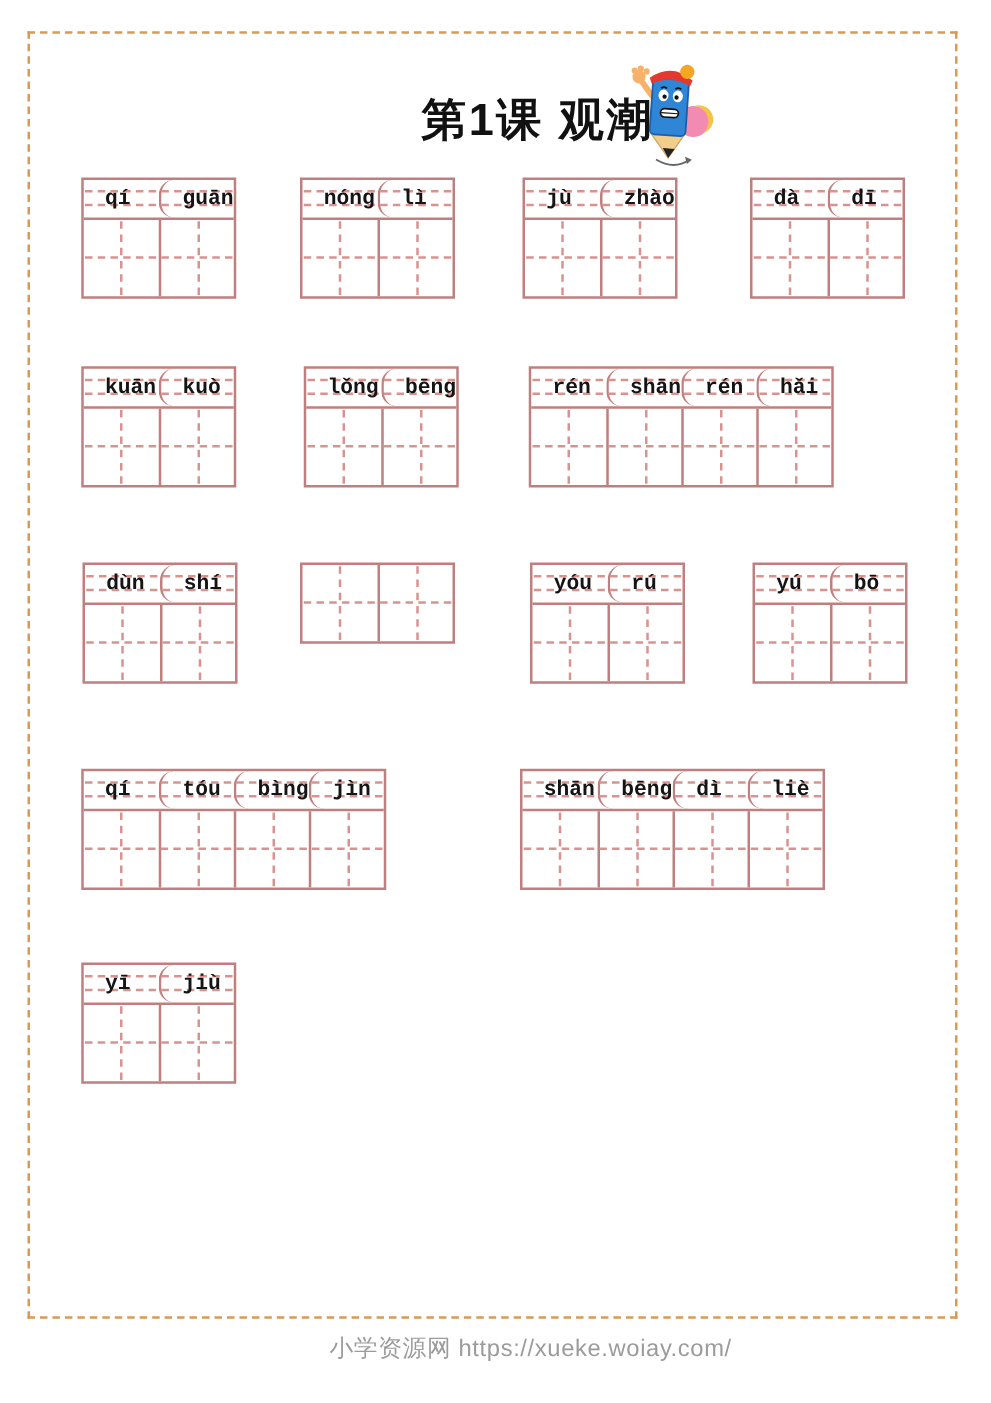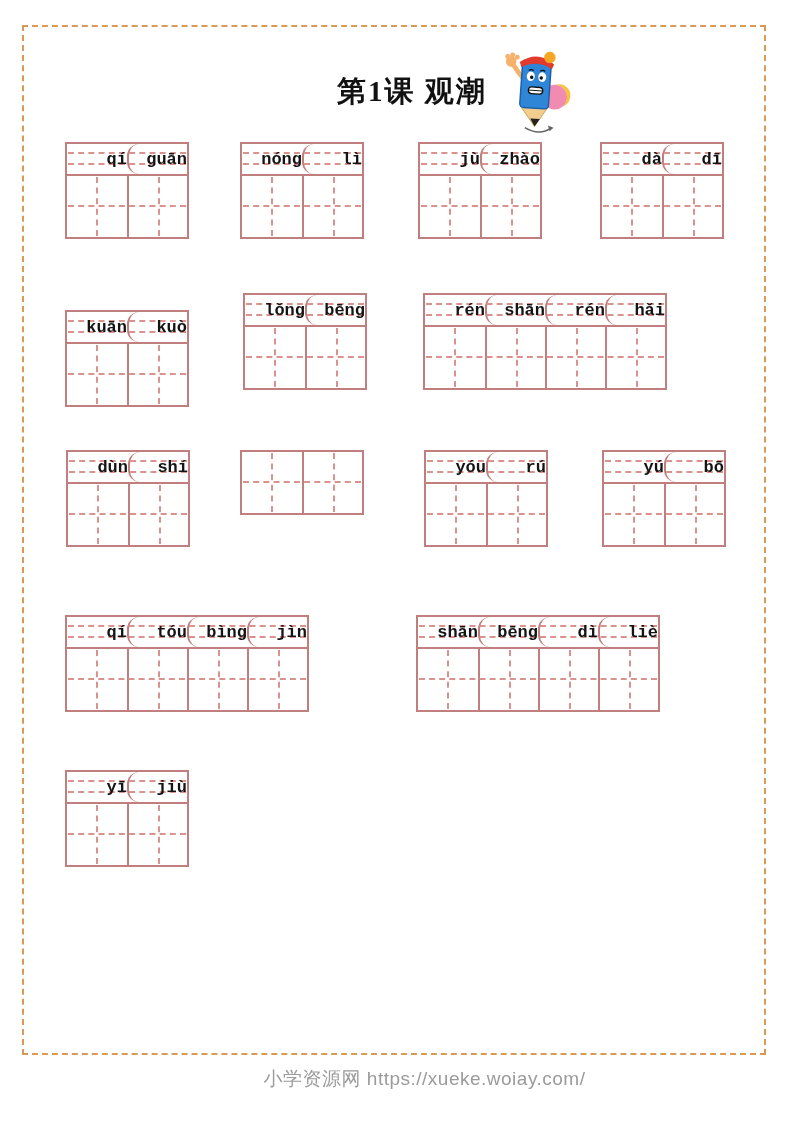--- a/index.html
+++ b/index.html
@@ -14,41 +14,41 @@
   body{
     width:793px;height:1122px;position:relative;overflow:hidden;
     font-family:"Liberation Sans","DejaVu Sans",sans-serif;
   }
   .page-frame{
     position:absolute;left:22px;top:25px;width:744px;height:1030px;
     border:2px dashed var(--page-border);
   }
   .title{
     position:absolute;left:337px;top:72px;
-    font-family:Liberation Serif, serif;
-    font-size:29px;font-weight:bold;color:var(--title-text);
+    font-family:Liberation Sans, sans-serif;
+    font-size:36px;font-weight:bold;color:var(--title-text);
     letter-spacing:2px;white-space:nowrap;
   }
   .mascot{position:absolute;left:492px;top:48px;width:88px;height:88px;}
   
   .grid{
     position:absolute;border:2px solid var(--grid-line);background:#fff;
   }
   .prow{
     position:relative;display:flex;height:32px;
     border-bottom:2px solid var(--grid-line);
   }
   .prow::before,.prow::after{
     content:"";position:absolute;left:1px;right:1px;height:0;
     border-top:2px dashed var(--grid-dash);
   }
   .prow::before{top:8px;}
   .prow::after{top:19px;}
   .pcell{
-    width:60px;display:flex;align-items:center;justify-content:flex-end;
+    width:60px;display:flex;align-items:center;justify-content:flex-start;padding-left:17px;
   }
   .pcell + .pcell{border-left:2px solid var(--grid-line);border-radius:12px;}
   .pcell span{
     position:relative;z-index:2;
     font-family:"Liberation Mono","DejaVu Sans Mono",monospace;
     font-weight:bold;font-size:17px;color:#141414;letter-spacing:0px;
   }
   .wrow{position:relative;display:flex;height:61px;}
   .wrow::after{
     content:"";position:absolute;left:1px;right:1px;top:29px;height:0;
@@ -156,21 +156,21 @@
     <div class="pcell">
         <span>dī</span>
       </div>
   </div>
   <div class="wrow">
     <div class="wcell"></div>
     <div class="wcell"></div>
   </div>
 </div>
 
-<div class="grid" style="left:65px;top:310px">
+<div class="grid" style="left:65px;top:293px">
   <div class="prow">
     <div class="pcell">
         <span>kuān</span>
       </div>
     <div class="pcell">
         <span>kuò</span>
       </div>
   </div>
   <div class="wrow">
     <div class="wcell"></div>

